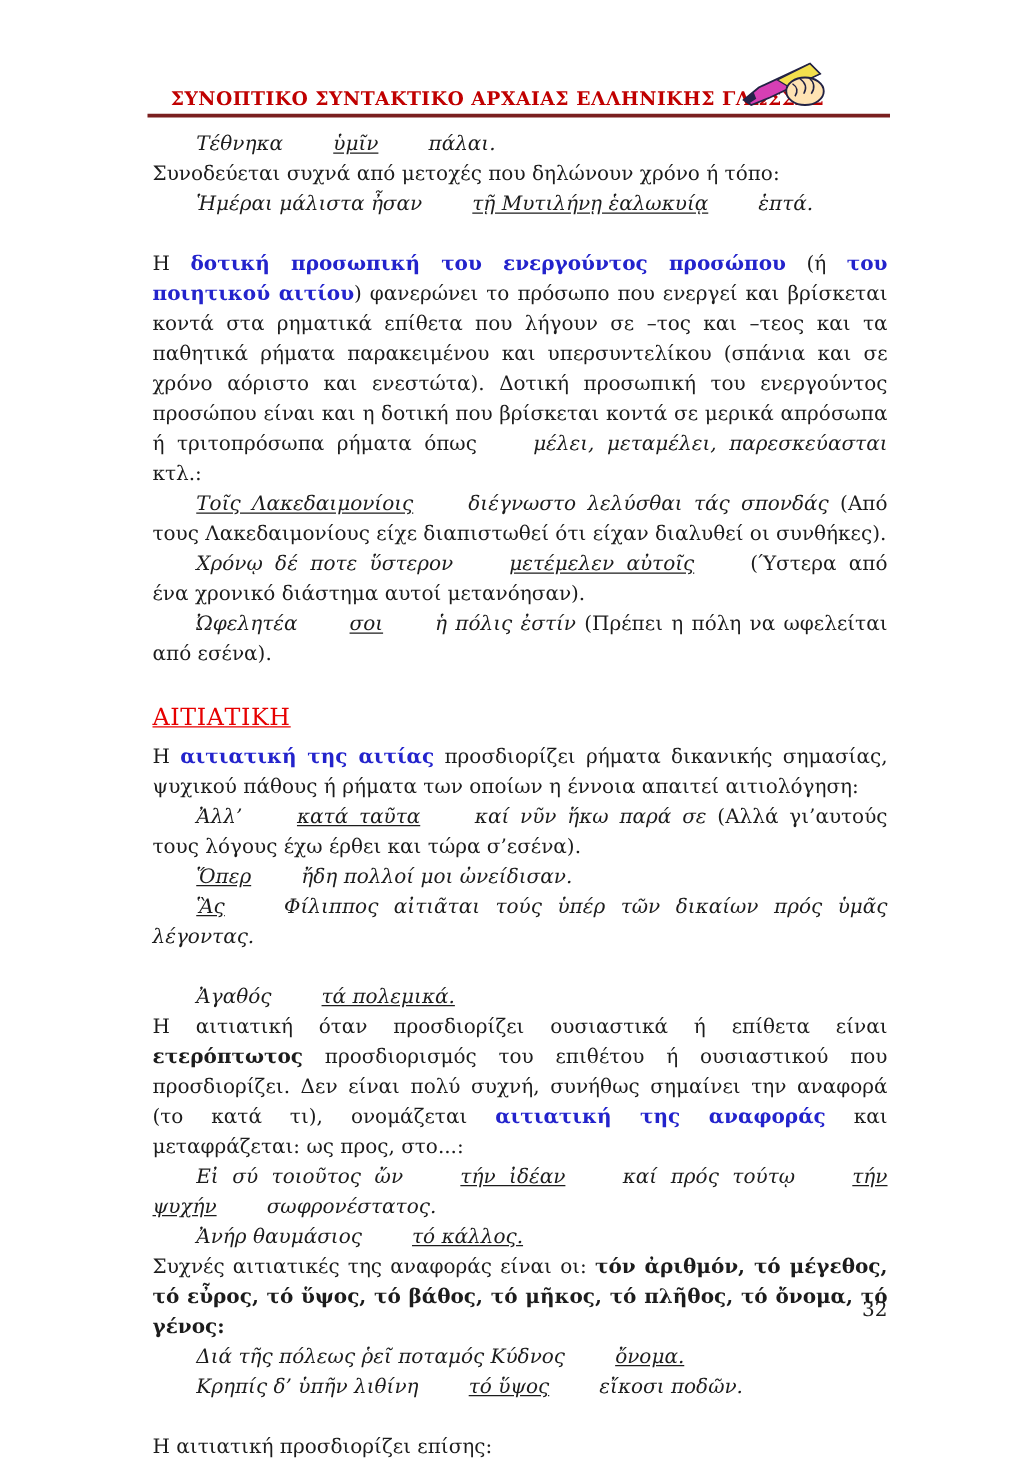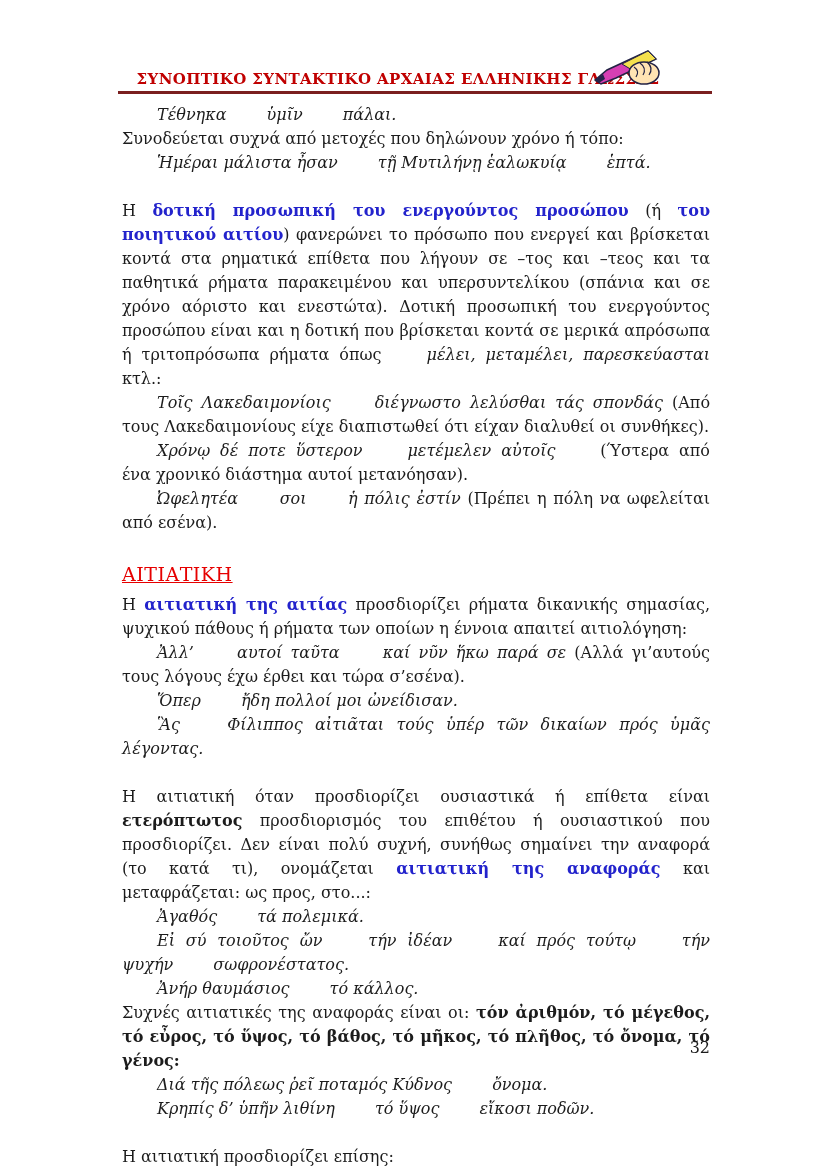--- a/index.html
+++ b/index.html
@@ -61,21 +61,21 @@
   .section-heading {
     color: var(--heading-red, #e60000);
     font-size: 19px;
     line-height: 24px;
     font-weight: normal;
     text-decoration: underline;
     margin: 27px 0 7px 0;
     letter-spacing: 0.5px;
   }
   .seg-i { font-style: italic; margin-left: 35px; }
-  .seg-u { text-underline-offset: 2px; }
+  .seg-u { text-decoration: underline; text-underline-offset: 2px; }
   .seg-b { font-weight: bold; }
   .seg-c { color: var(--term-blue, #2323cc); }
   .page-number {
     position: absolute;
     top: 1038px;
     right: 118px;
     font-size: 16px;
     margin-left: 33px;
   }
 </style>
@@ -103,26 +103,26 @@
   <p class="para"><span class="seg-i">Τέθνηκα </span><span class="seg-i seg-u">ὑμῖν</span><span class="seg-i"> πάλαι.</span></p>
       <p class="para"><span>Συνοδεύεται συχνά από μετοχές που δηλώνουν χρόνο ή τόπο:</span></p>
       <p class="para"><span class="seg-i">Ἡμέραι μάλιστα ἦσαν </span><span class="seg-i seg-u">τῇ Μυτιλήνῃ ἑαλωκυίᾳ</span><span class="seg-i"> ἑπτά.</span></p>
       <div class="gap" style="height: 24px;"></div>
       <p class="para"><span>Η </span><span class="seg-b seg-c">δοτική προσωπική του ενεργούντος προσώπου</span><span> (ή </span><span class="seg-b seg-c">του ποιητικού αιτίου</span><span>) φανερώνει το πρόσωπο που ενεργεί και βρίσκεται κοντά στα ρηματικά επίθετα που λήγουν σε –τος και –τεος και τα παθητικά ρήματα παρακειμένου και υπερσυντελίκου (σπάνια και σε χρόνο αόριστο και ενεστώτα). Δοτική προσωπική του ενεργούντος προσώπου είναι και η δοτική που βρίσκεται κοντά σε μερικά απρόσωπα ή τριτοπρόσωπα ρήματα όπως </span><span class="seg-i">μέλει, μεταμέλει, παρεσκεύασται</span><span> κτλ.:</span></p>
       <p class="para"><span class="seg-i seg-u">Τοῖς Λακεδαιμονίοις</span><span class="seg-i"> διέγνωστο λελύσθαι τάς σπονδάς </span><span>(Από τους Λακεδαιμονίους είχε διαπιστωθεί ότι είχαν διαλυθεί οι συνθήκες).</span></p>
       <p class="para"><span class="seg-i">Χρόνῳ δέ ποτε ὕστερον </span><span class="seg-i seg-u">μετέμελεν αὐτοῖς</span><span class="seg-i"> </span><span>(Ύστερα από ένα χρονικό διάστημα αυτοί μετανόησαν).</span></p>
       <p class="para"><span class="seg-i">Ὠφελητέα </span><span class="seg-i seg-u">σοι</span><span class="seg-i"> ἡ πόλις ἐστίν </span><span>(Πρέπει η πόλη να ωφελείται από εσένα).</span></p>
       <h2 class="section-heading">ΑΙΤΙΑΤΙΚΗ</h2>
       <p class="para"><span>Η </span><span class="seg-b seg-c">αιτιατική της αιτίας</span><span> προσδιορίζει ρήματα δικανικής σημασίας, ψυχικού πάθους ή ρήματα των οποίων η έννοια απαιτεί αιτιολόγηση:</span></p>
-      <p class="para"><span class="seg-i">Ἀλλ’ </span><span class="seg-i seg-u">αυτοί ταῦτα</span><span class="seg-i"> καί νῦν ἥκω παρά σε </span><span>(Αλλά γι’αυτούς τους λόγους έχω έρθει και τώρα σ’εσένα).</span></p>
+      <p class="para"><span class="seg-i">Ἀλλ’ </span><span class="seg-i seg-u">κατά ταῦτα</span><span class="seg-i"> καί νῦν ἥκω παρά σε </span><span>(Αλλά γι’αυτούς τους λόγους έχω έρθει και τώρα σ’εσένα).</span></p>
       <p class="para"><span class="seg-i seg-u">Ὅπερ</span><span class="seg-i"> ἤδη πολλοί μοι ὠνείδισαν.</span></p>
       <p class="para"><span class="seg-i seg-u">Ἃς</span><span class="seg-i"> Φίλιππος αἰτιᾶται τούς ὑπέρ τῶν δικαίων πρός ὑμᾶς λέγοντας.</span></p>
       <div class="gap" style="height: 24px;"></div>
+      <p class="para"><span class="seg-i">Ἀγαθός </span><span class="seg-i seg-u">τά πολεμικά.</span></p>
       <p class="para"><span>Η αιτιατική όταν προσδιορίζει ουσιαστικά ή επίθετα είναι </span><span class="seg-b">ετερόπτωτος</span><span> προσδιορισμός του επιθέτου ή ουσιαστικού που προσδιορίζει. Δεν είναι πολύ συχνή, συνήθως σημαίνει την αναφορά (το κατά τι), ονομάζεται </span><span class="seg-b seg-c">αιτιατική της αναφοράς</span><span> και μεταφράζεται: ως προς, στο...:</span></p>
-      <p class="para"><span class="seg-i">Ἀγαθός </span><span class="seg-i seg-u">τά πολεμικά.</span></p>
       <p class="para"><span class="seg-i">Εἰ σύ τοιοῦτος ὤν </span><span class="seg-i seg-u">τήν ἰδέαν</span><span class="seg-i"> καί πρός τούτῳ </span><span class="seg-i seg-u">τήν ψυχήν</span><span class="seg-i"> σωφρονέστατος.</span></p>
       <p class="para"><span class="seg-i">Ἀνήρ θαυμάσιος </span><span class="seg-i seg-u">τό κάλλος.</span></p>
       <p class="para"><span>Συχνές αιτιατικές της αναφοράς είναι οι: </span><span class="seg-b">τόν ἀριθμόν, τό μέγεθος, τό εὖρος, τό ὕψος, τό βάθος, τό μῆκος, τό πλῆθος, τό ὄνομα, τό γένος:</span></p>
       <p class="para"><span class="seg-i">Διά τῆς πόλεως ῥεῖ ποταμός Κύδνος </span><span class="seg-i seg-u">ὄνομα.</span></p>
       <p class="para"><span class="seg-i">Κρηπίς δ’ ὑπῆν λιθίνη </span><span class="seg-i seg-u">τό ὕψος</span><span class="seg-i"> εἴκοσι ποδῶν.</span></p>
       <div class="gap" style="height: 24px;"></div>
       <p class="para"><span>Η αιτιατική προσδιορίζει επίσης:</span></p>
     </main>
 
   <div class="page-number">32</div>

